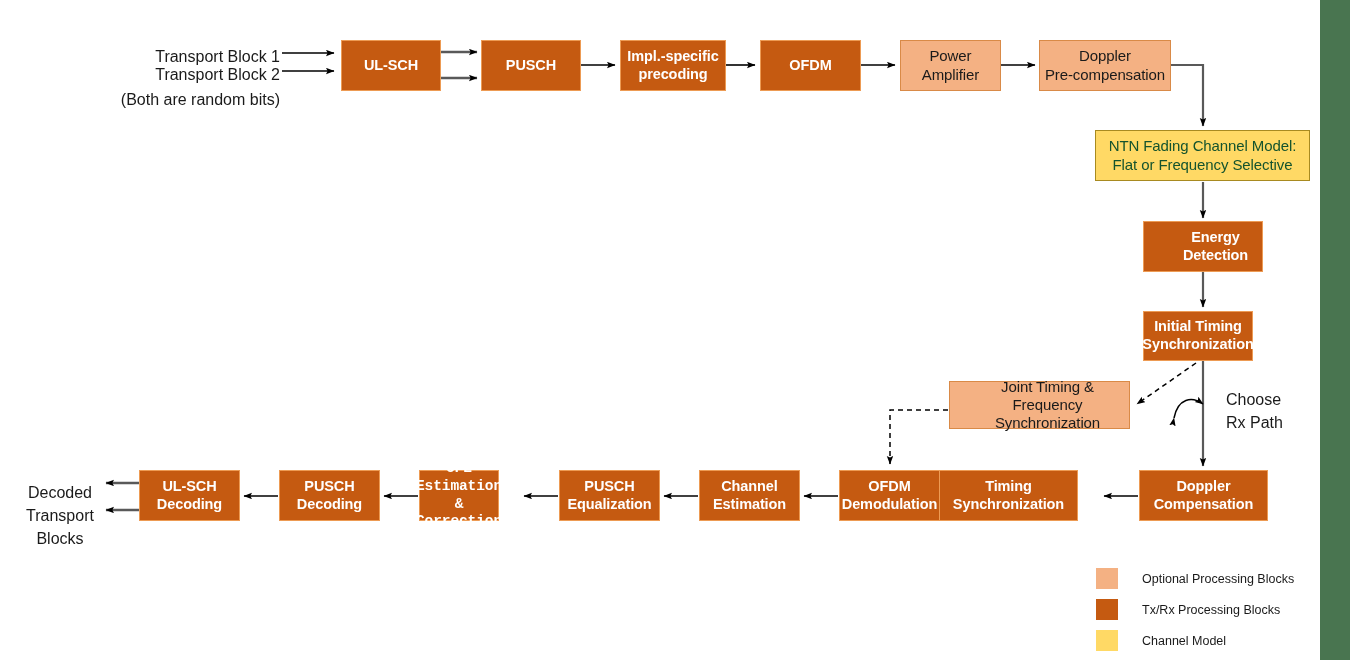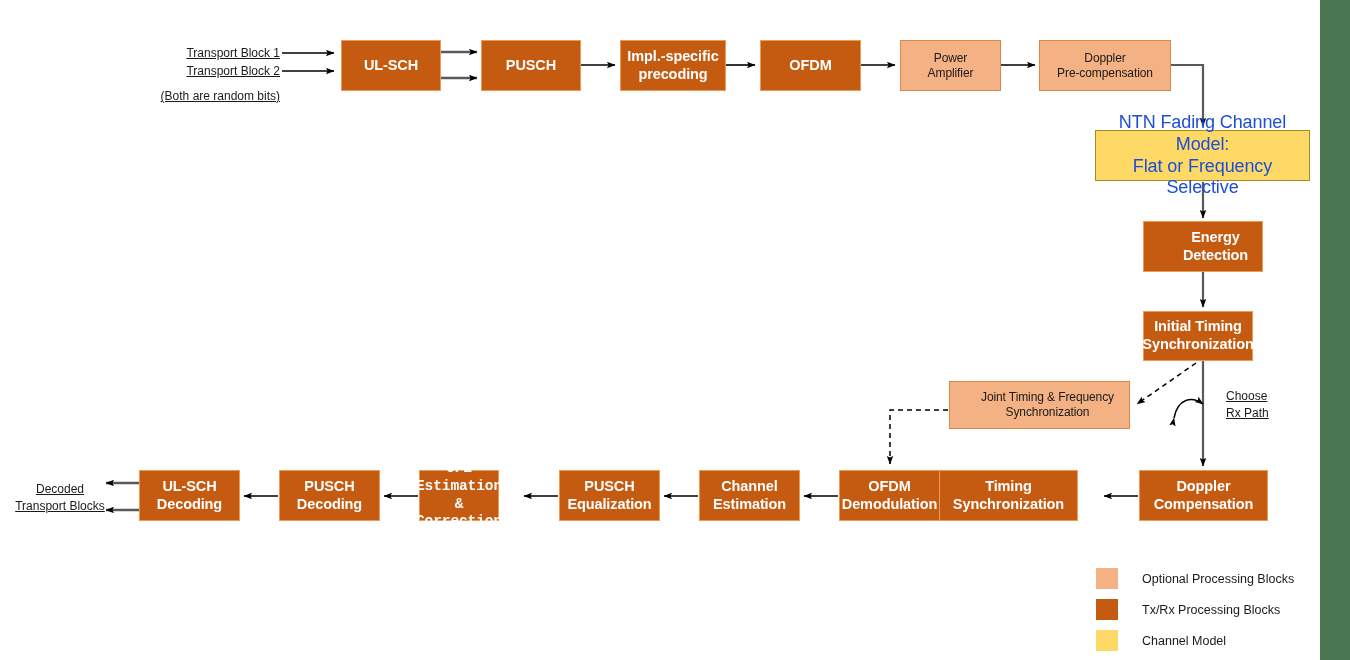--- a/index.html
+++ b/index.html
@@ -53,37 +53,36 @@
     border: 1px solid #ED9B54;
     color: #ffffff;
     font-weight: bold;
     font-size: 14.5px;
   }
   .block.optional {
     background: #F4B183;
     border: 1px solid #D98A47;
     color: #1a1a1a;
     font-weight: normal;
-    font-size: 12px;
+    font-size: 15px;
   }
   .block.channel {
     background: #FFD965;
     border: 1px solid #A88A20;
-    color: #1d4ed8;
+    color: #14532d;
     font-weight: normal;
-    font-size: 18px;
+    font-size: 15px;
   }
   .plain-label {
     position: absolute;
     font-family: "Liberation Sans", sans-serif;
-    font-size: 12px;
+    font-size: 16px;
     color: #1a1a1a;
     line-height: 1.45;
     white-space: pre-line;
-    text-decoration: underline;
   }
   .plain-label.align-right { text-align: right; }
   .plain-label.align-center { text-align: center; }
   .plain-label.align-left  { text-align: left; }
 
   
   #legend {
     position: absolute;
     left: 1096px;
     top: 563px;

